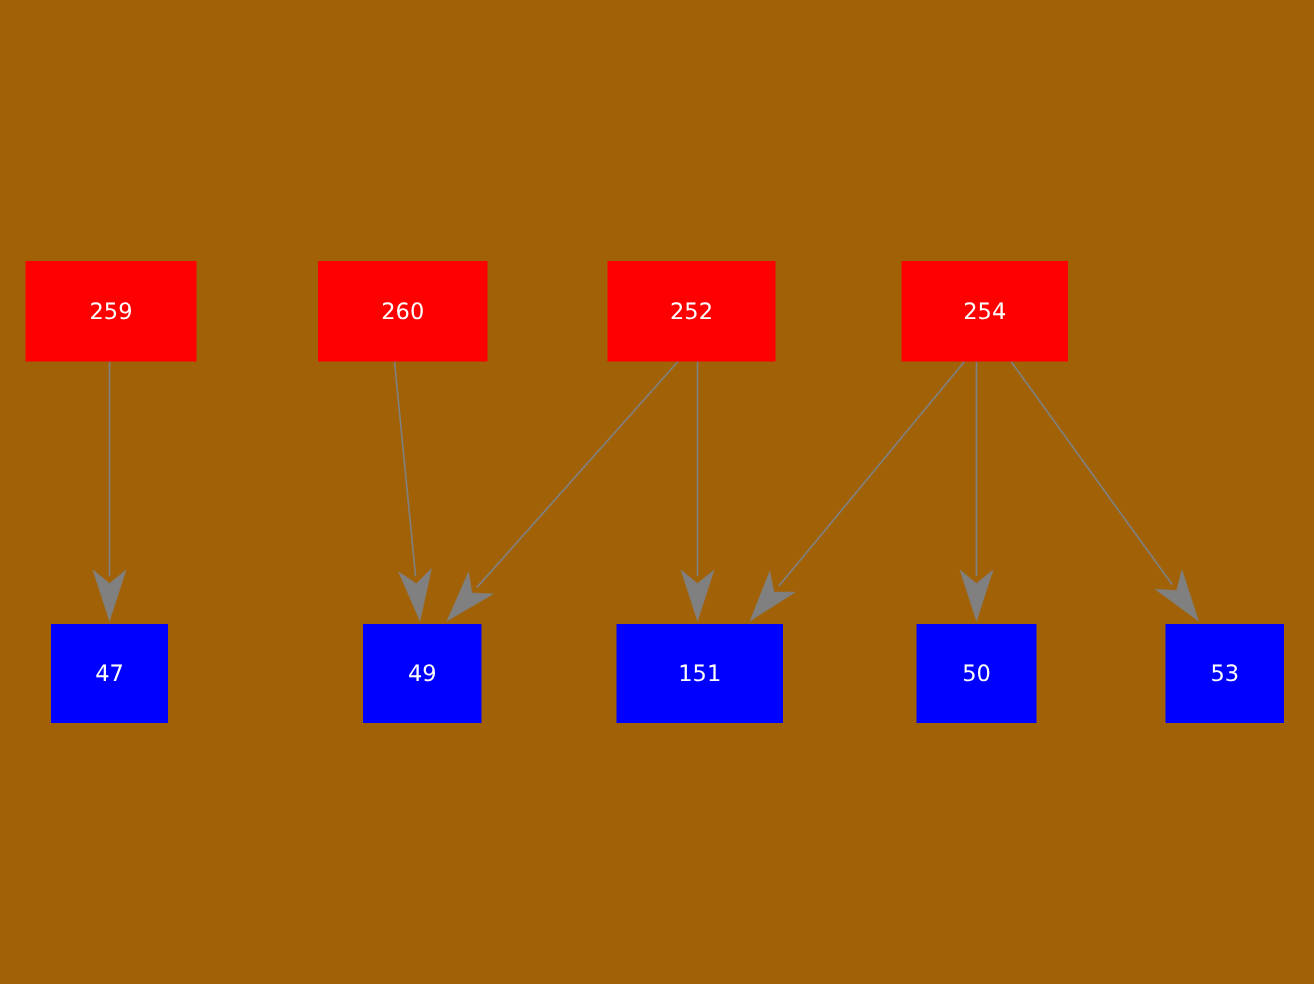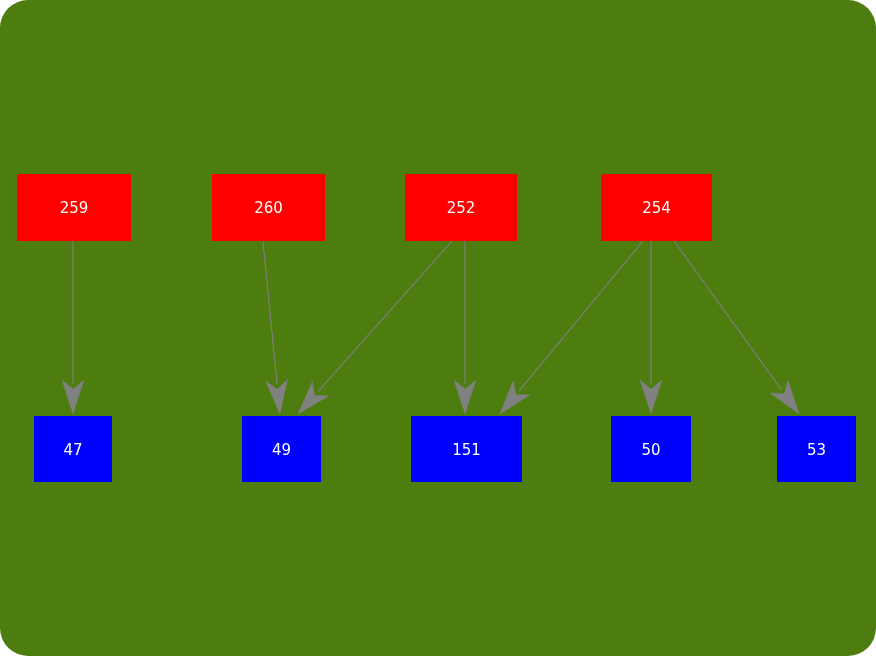--- a/index.html
+++ b/index.html
@@ -4,24 +4,23 @@
 <style>
   html, body {
     margin: 0;
     padding: 0;
     background: #ffffff;
   }
   #canvas {
     position: relative;
     width: 876px;
     height: 656px;
-    background: #4d7c0f;
+    background: #a16207;
     overflow: hidden;
     font-family: "DejaVu Sans", sans-serif;
-    border-radius: 28px;
   }
   #graph-svg {
     position: absolute;
     left: 0;
     top: 0;
     width: 876px;
     height: 656px;
   }
   .node-label {
     fill: #ffffff;

